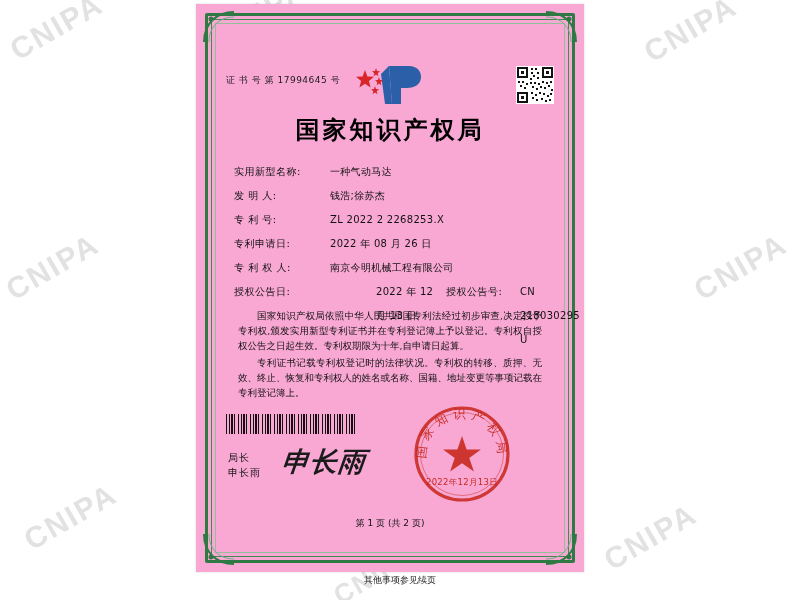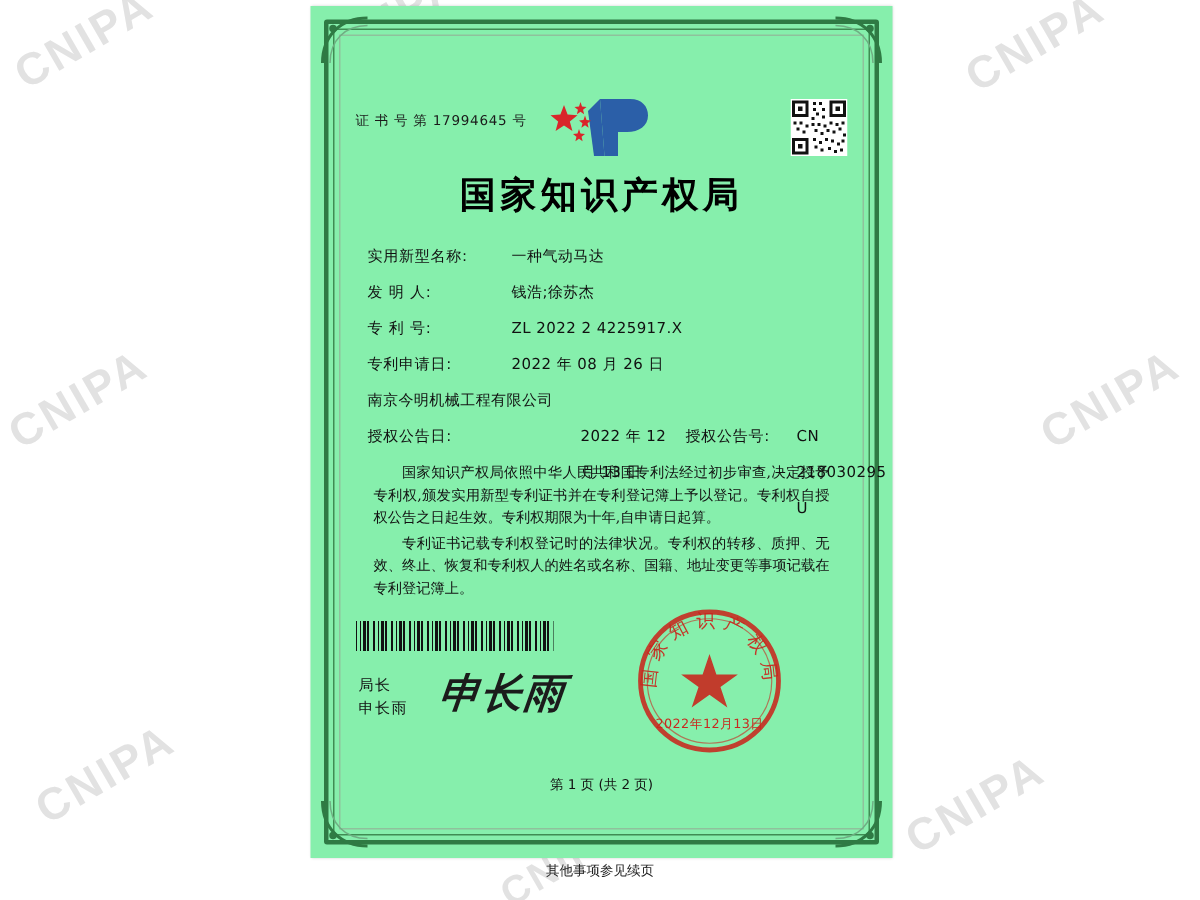--- a/index.html
+++ b/index.html
@@ -35,25 +35,25 @@
   .wm-3 { left: 640px; top: 12px;  font-size: 30px; }
   .wm-4 { left: 2px;   top: 250px; font-size: 30px; }
   .wm-5 { left: 690px; top: 250px; font-size: 30px; }
   .wm-6 { left: 20px;  top: 500px; font-size: 30px; }
   .wm-7 { left: 600px; top: 520px; font-size: 30px; }
   .wm-8 { left: 330px; top: 560px; font-size: 26px; }
 
   
   .sheet {
     position: absolute;
-    left: 207px;
+    left: 196px;
     top: 4px;
     width: 388px;
     height: 568px;
-    background: #86efac;
+    background: #f9a8d4;
     box-shadow: 0 0 2px rgba(0,0,0,.18);
   }
 
   
   .border-outer {
     position: absolute;
     left: 9px; top: 9px; right: 9px; bottom: 9px;
     border: 3px solid #2f7a44;
     border-radius: 2px;
   }
@@ -359,27 +359,28 @@
         <div class="frow">
           <span class="flabel">实用新型名称:</span>
           <span class="fvalue">一种气动马达</span>
         </div>
         <div class="frow">
           <span class="flabel">发 明 人:</span>
           <span class="fvalue">钱浩;徐苏杰</span>
         </div>
         <div class="frow">
           <span class="flabel">专 利 号:</span>
-          <span class="fvalue">ZL 2022 2 4225917.X</span>
+          <span class="fvalue">ZL 2022 2 2268253.X</span>
         </div>
         <div class="frow">
           <span class="flabel">专利申请日:</span>
           <span class="fvalue">2022 年 08 月 26 日</span>
         </div>
         <div class="frow">
+          <span class="flabel">专 利 权 人:</span>
           <span class="fvalue">南京今明机械工程有限公司</span>
         </div>
         <div class="frow-dual">
           <span class="seg1">
             <span class="flabel">授权公告日:</span>
             <span class="fvalue">2022 年 12 月 13 日</span>
           </span>
           <span class="seg2">
             <span class="flabel">授权公告号:</span>
             <span class="fvalue">CN 218030295 U</span>

